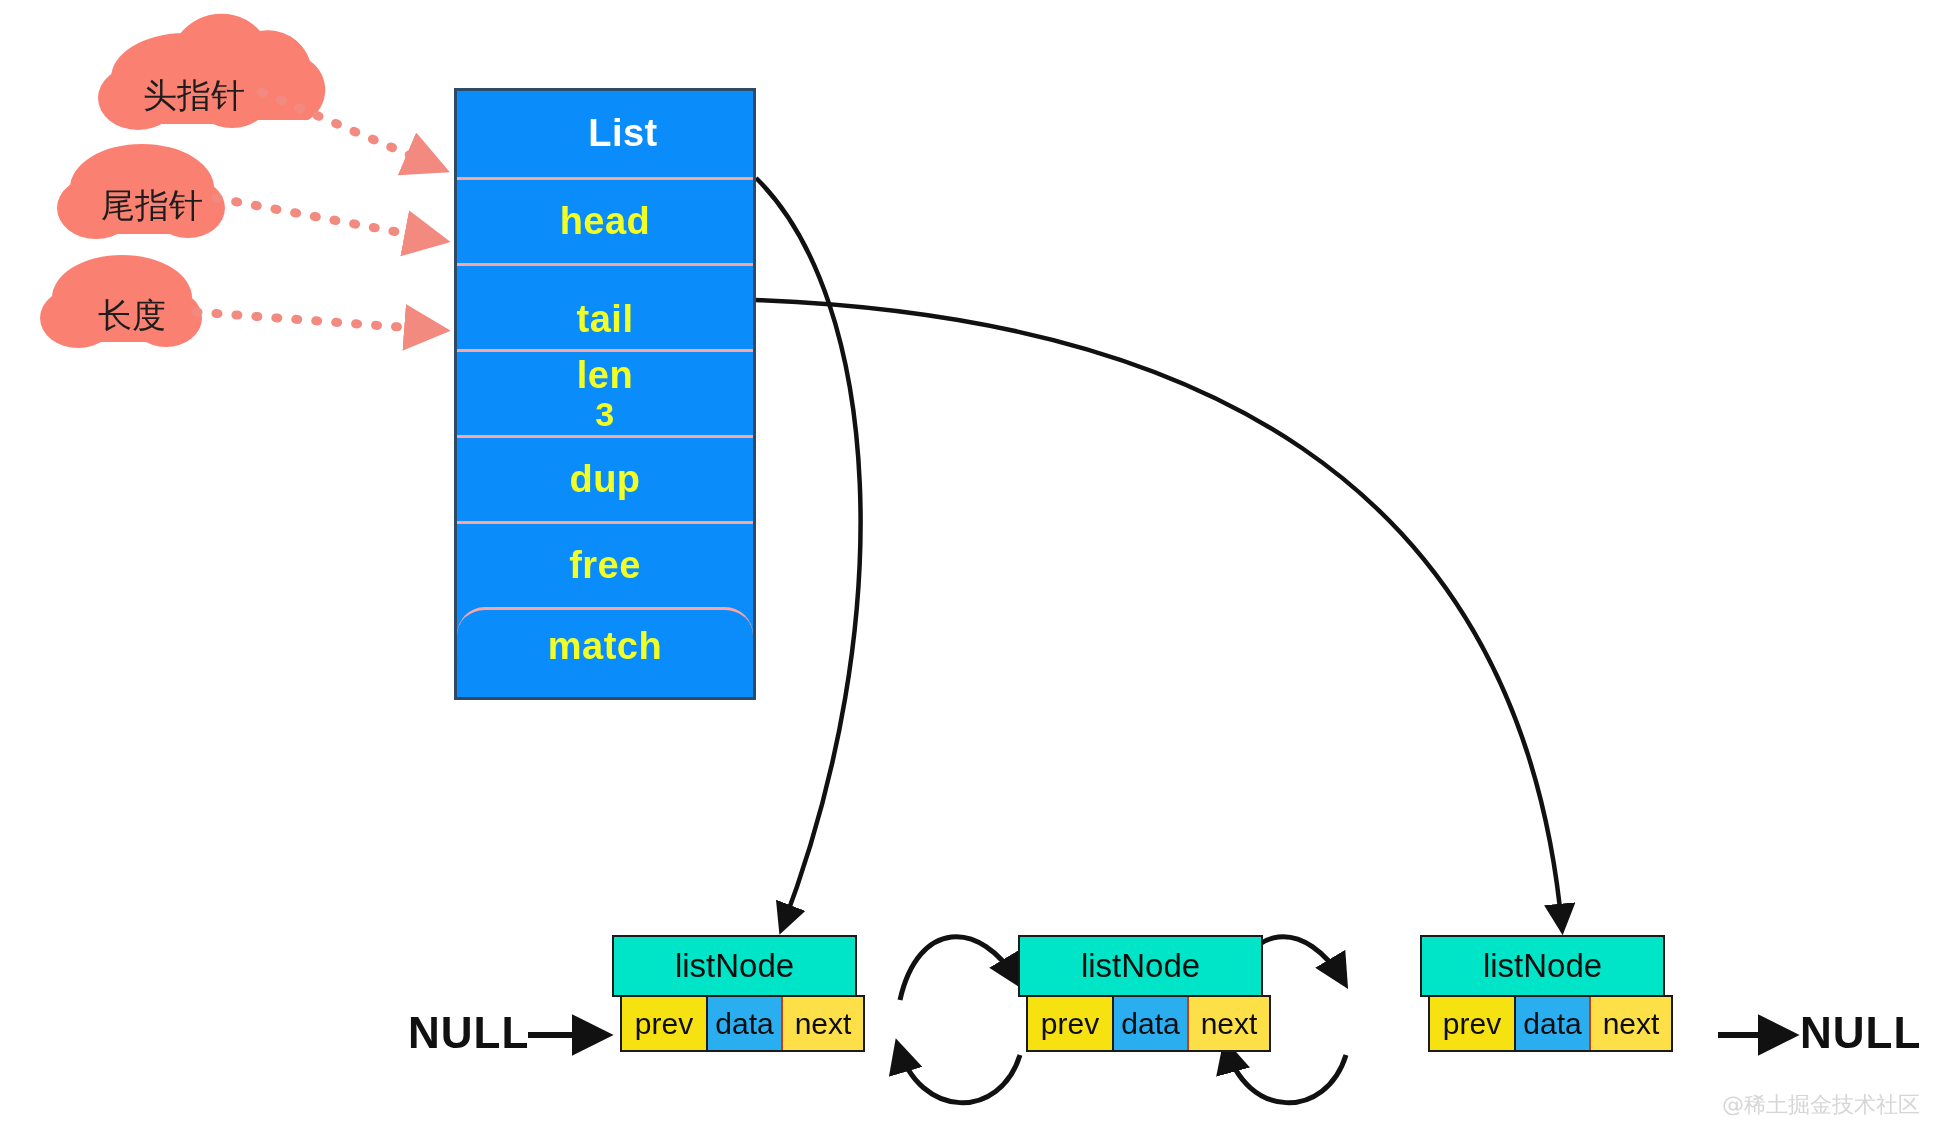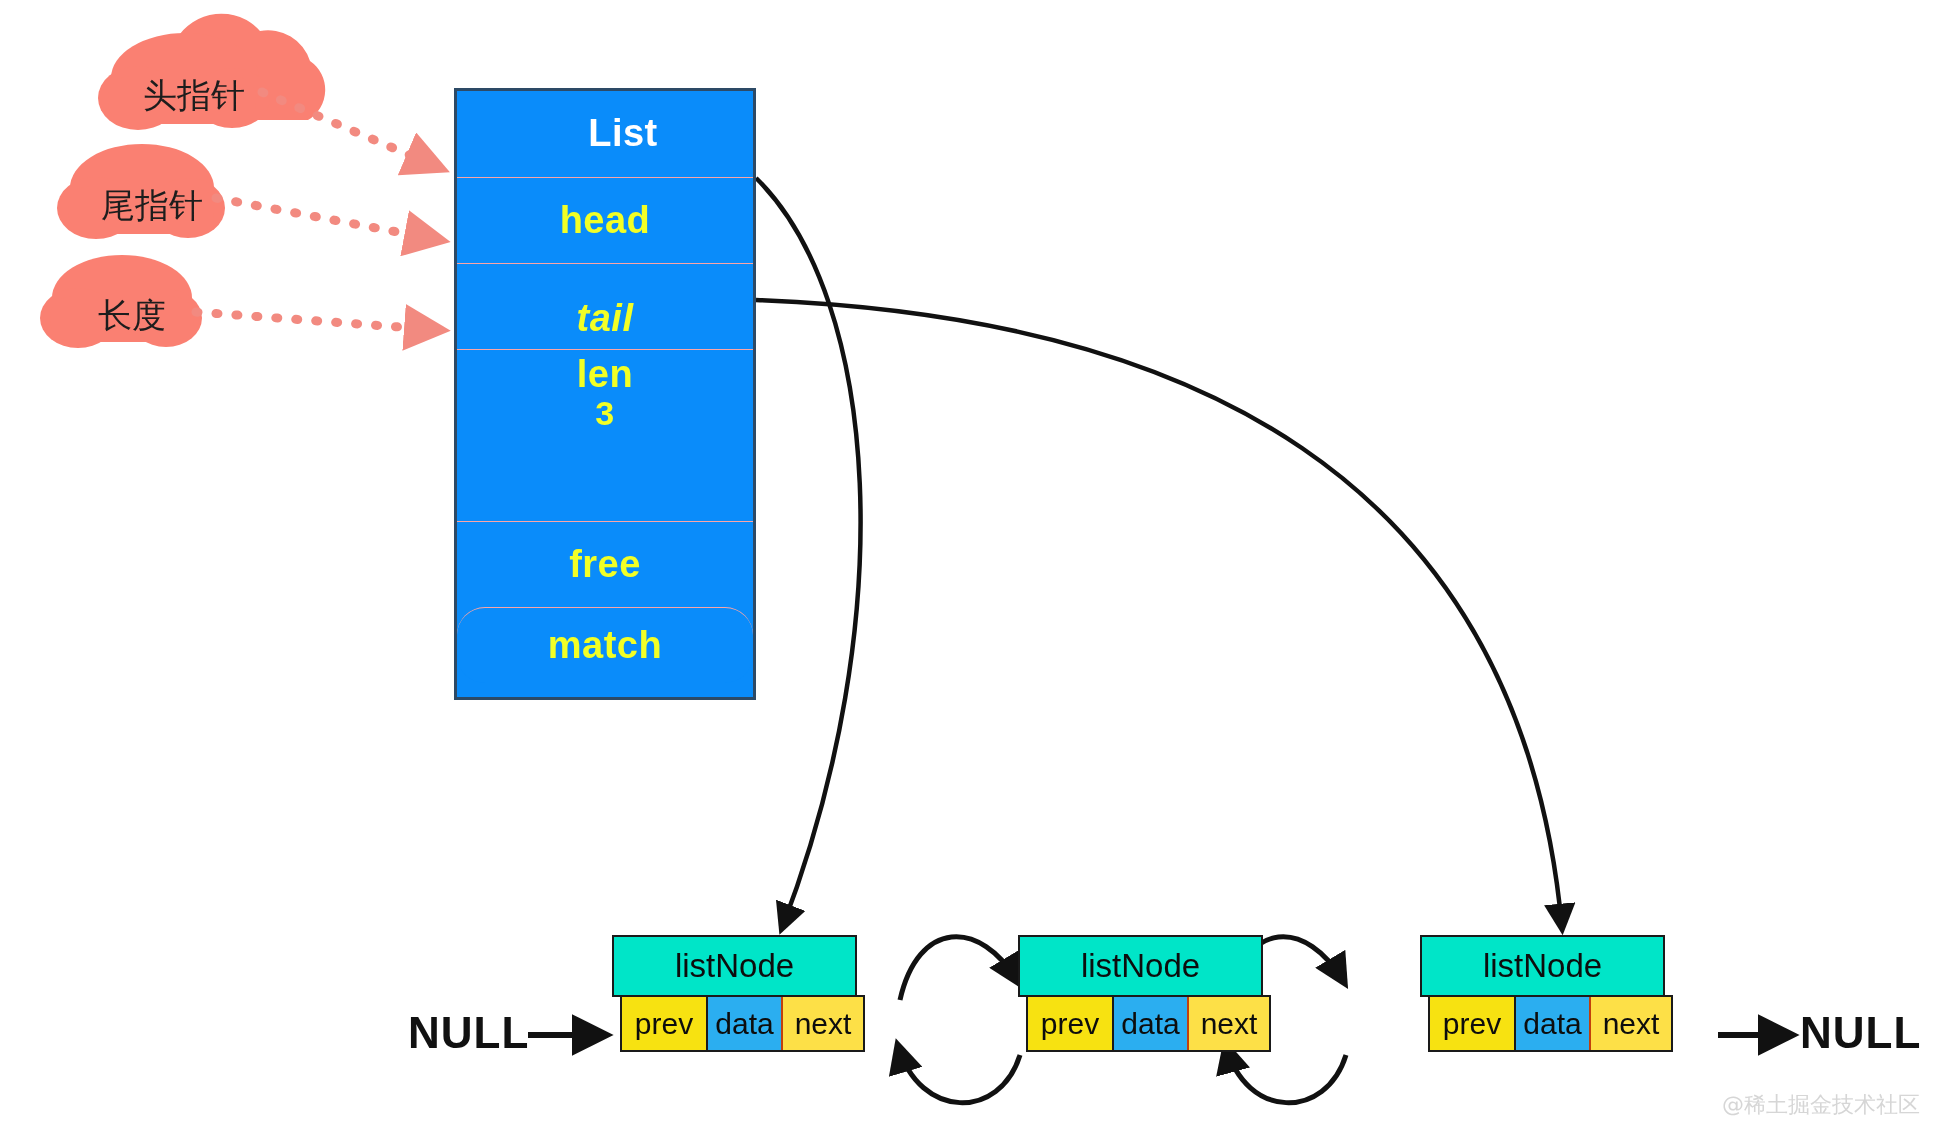--- a/index.html
+++ b/index.html
@@ -51,21 +51,21 @@
     display: flex;
     flex-direction: column;
     align-items: center;
     justify-content: center;
     color: #f2ff26;
     font-size: 38px;
     font-weight: bold;
     letter-spacing: 0.5px;
     line-height: 1.08;
   }
-  .list-row.divider { border-top: 1px solid #fca5a5; }
+  .list-row.divider { border-top: 3px solid #fca5a5; }
   .list-row.title { color: #ffffff; padding-left: 36px; }
   .sub-val { font-size: 34px; font-weight: bold; color: #f2ff26; }
 
   
   .node {
     position: absolute;
     width: 245px;
     height: 117px;
     box-sizing: border-box;
   }
@@ -205,26 +205,29 @@
   <div class="cloud-label" style="left:101px; top:183px;">尾指针</div>
   <div class="cloud-label" style="left:98px; top:293px;">长度</div>
 
   <div id="list-box">
     <div class="list-row title" style="top:0px; height:86px;">
       <span>List</span>
     </div>
     <div class="list-row divider" style="top:86px; height:86px;">
       <span>head</span>
     </div>
-    <div class="list-row divider" style="top:172px; height:111px;font-style:italic;">
+    <div class="list-row divider" style="top:172px; height:111px;">
       <span>tail</span>
     </div>
     <div class="list-row divider" style="top:258px; height:86px;">
       <span>len</span>
       <span class="sub-val">3</span>
+    </div>
+    <div class="list-row divider" style="top:344px; height:86px;">
+      <span>dup</span>
     </div>
     <div class="list-row divider" style="top:430px; height:86px;">
       <span>free</span>
     </div>
     <div class="list-row divider" style="top:516px; height:76px;border-radius:28px;">
       <span>match</span>
     </div>
   </div>
 
   <div class="node" style="left:612px; top:935px;">

